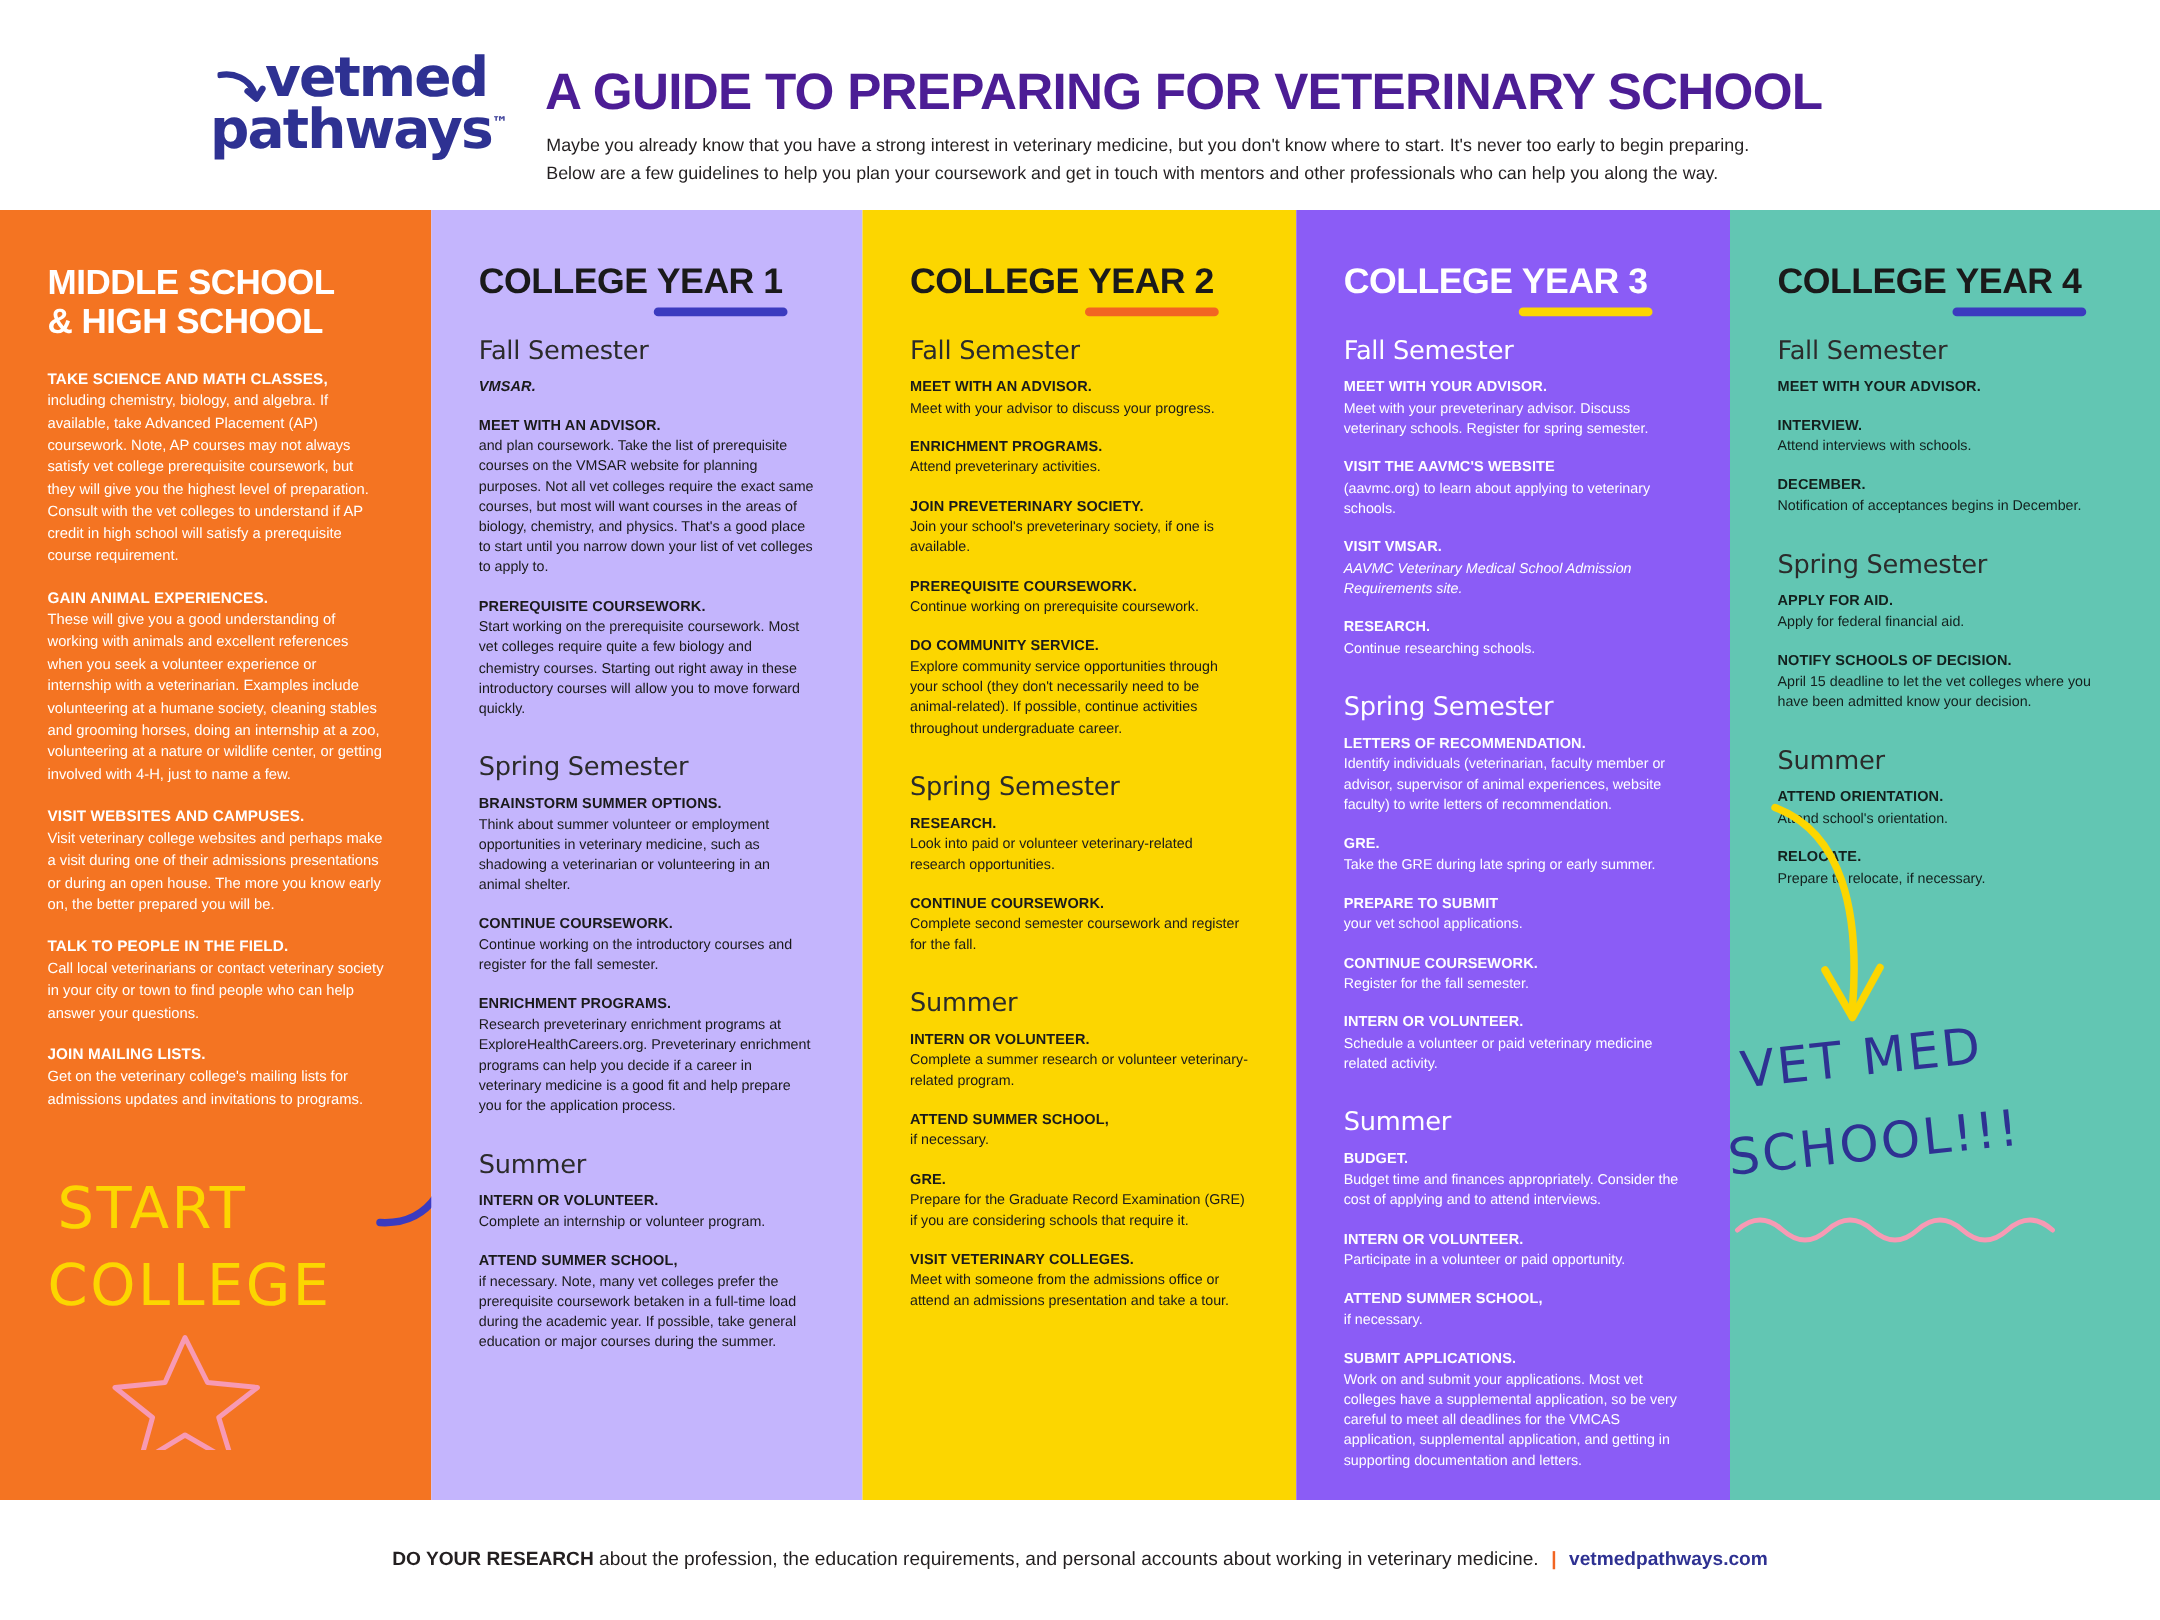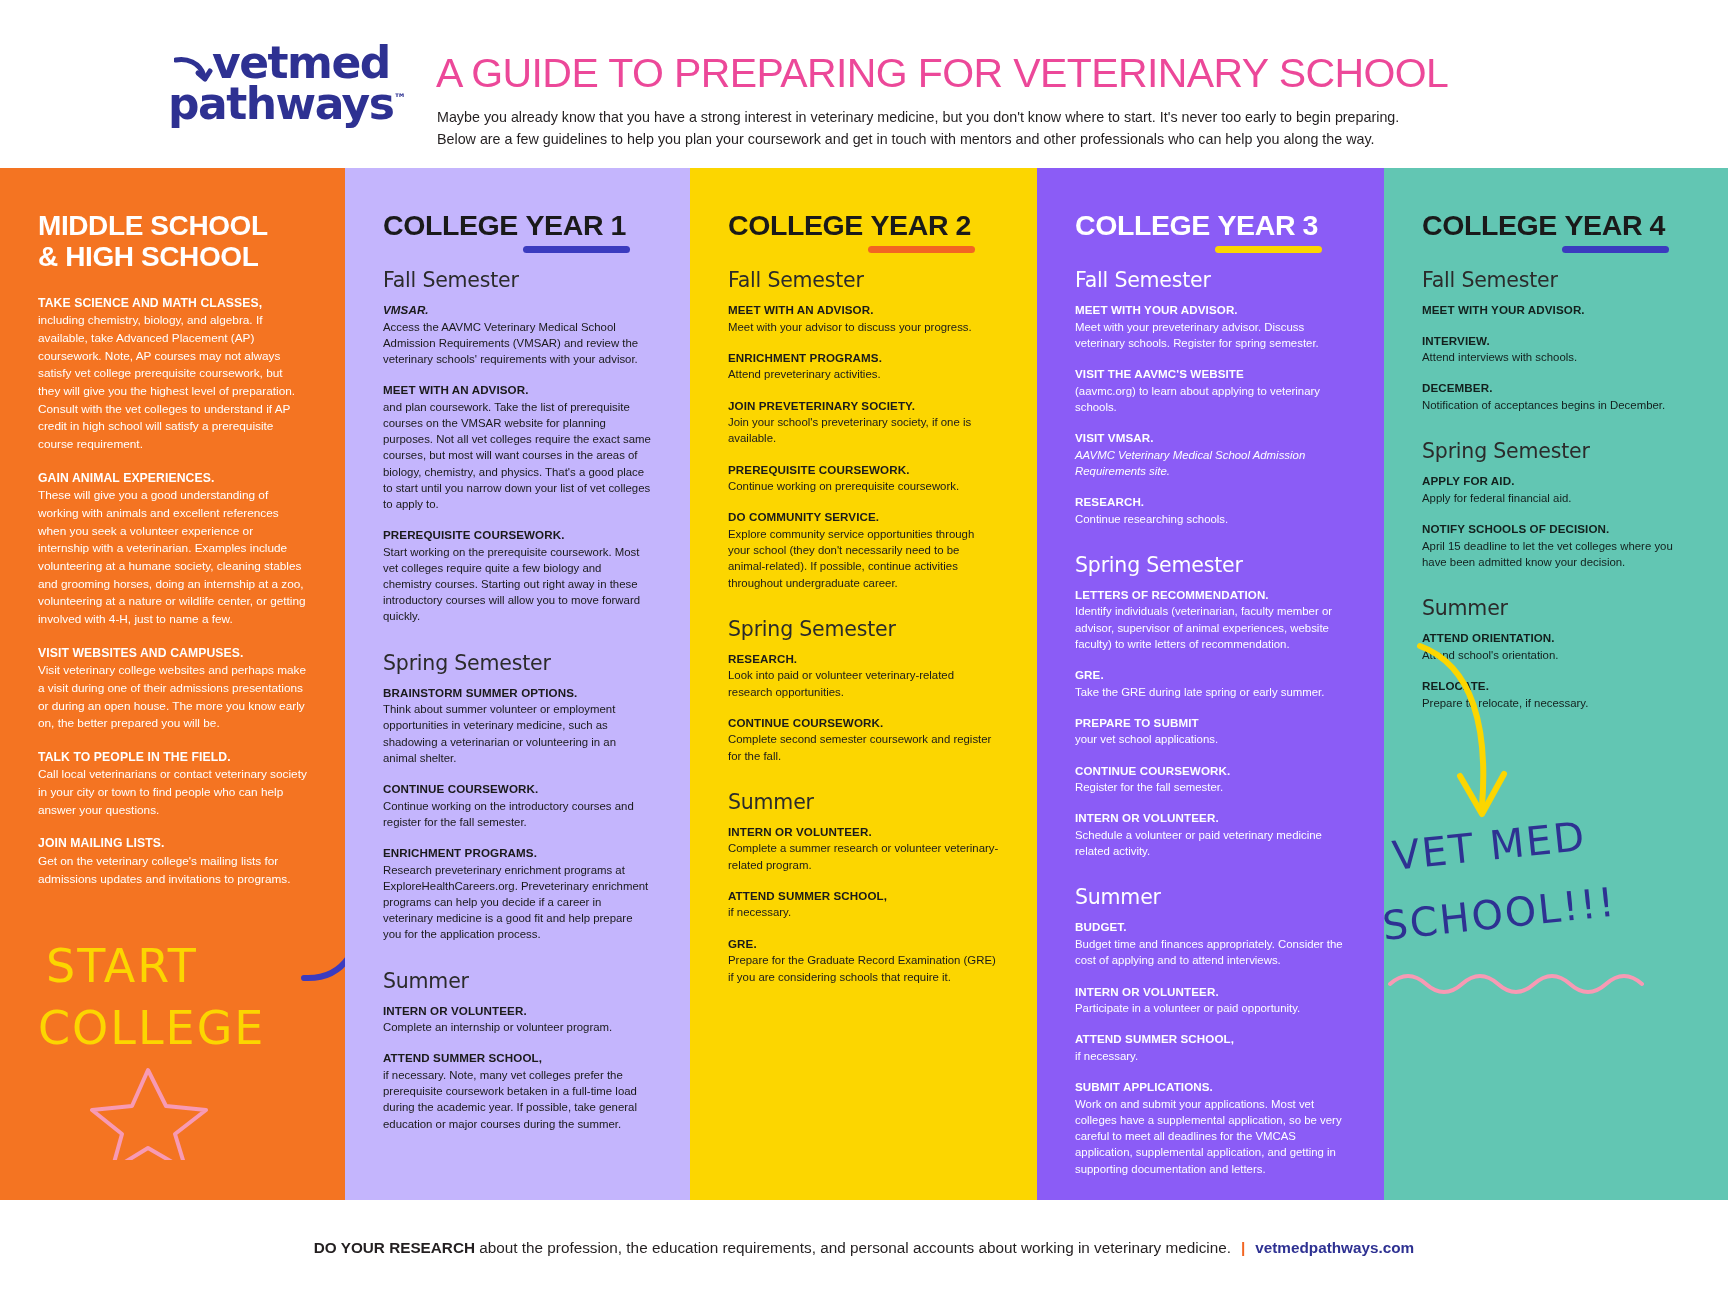--- a/index.html
+++ b/index.html
@@ -19,22 +19,22 @@
     font-family:"DejaVu Sans", sans-serif;
     font-weight:700; color:#2e3192; letter-spacing:-1.5px; line-height:0.94;
   }
   .logo-l1 { font-size:44px; margin-left:44px; }
   .logo-l2 { font-size:44px; margin-left:0px; }
   .logo-tm { font-size:13px; vertical-align:super; letter-spacing:0; }
 
   .head-title {
     position:absolute; left:436px; top:50px;
     font-family:"Liberation Sans", sans-serif;
-    font-weight:400; font-size:41px; letter-spacing:-0.6px;
-    color:#ec4899; white-space:nowrap;
+    font-weight:700; font-size:41px; letter-spacing:-0.6px;
+    color:#4c1d95; white-space:nowrap;
   }
   .head-sub {
     position:absolute; left:437px; top:106px; width:1180px;
     font-size:14.3px; line-height:1.55; color:#231f20;
   }
 
   
   .columns { position:absolute; left:0; top:168px; width:1728px; height:1032px; display:flex; }
   .col { height:1032px; position:relative; }
   .col-ms   { width:345px; background:#f47422; }
@@ -181,21 +181,20 @@
       </svg>
     </div>
 
     <div class="col col-y1">
       <div class="col-inner">
         <div class="col-title"><span>COLLEGE </span><span class="yr"><span>YEAR 1</span><span class="ul ul-blue"></span></span></div>
 
         <div class="sem">Fall Semester</div>
         <div class="item">
             <div class="item-h it">VMSAR.</div>
-            <div class="item-b">Access the AAVMC Veterinary Medical School Admission Requirements (VMSAR) and review the veterinary schools' requirements with your advisor.</div>
           </div>
         <div class="item">
             <div class="item-h">MEET WITH AN ADVISOR.</div>
             <div class="item-b">and plan coursework. Take the list of prerequisite courses on the VMSAR website for planning purposes. Not all vet colleges require the exact same courses, but most will want courses in the areas of biology, chemistry, and physics. That's a good place to start until you narrow down your list of vet colleges to apply to.</div>
           </div>
         <div class="item">
             <div class="item-h">PREREQUISITE COURSEWORK.</div>
             <div class="item-b">Start working on the prerequisite coursework. Most vet colleges require quite a few biology and chemistry courses. Starting out right away in these introductory courses will allow you to move forward quickly.</div>
           </div>
 
@@ -266,20 +265,24 @@
             <div class="item-h">INTERN OR VOLUNTEER.</div>
             <div class="item-b">Complete a summer research or volunteer veterinary-related program.</div>
           </div>
         <div class="item">
             <div class="item-h">ATTEND SUMMER SCHOOL,</div>
             <div class="item-b">if necessary.</div>
           </div>
         <div class="item">
             <div class="item-h">GRE.</div>
             <div class="item-b">Prepare for the Graduate Record Examination (GRE) if you are considering schools that require it.</div>
+          </div>
+        <div class="item">
+            <div class="item-h">VISIT VETERINARY COLLEGES.</div>
+            <div class="item-b">Meet with someone from the admissions office or attend an admissions presentation and take a tour.</div>
           </div>
       </div>
     </div>
 
     <div class="col col-y3">
       <div class="col-inner">
         <div class="col-title"><span>COLLEGE </span><span class="yr"><span>YEAR 3</span><span class="ul ul-yellow"></span></span></div>
 
         <div class="sem">Fall Semester</div>
         <div class="item">

